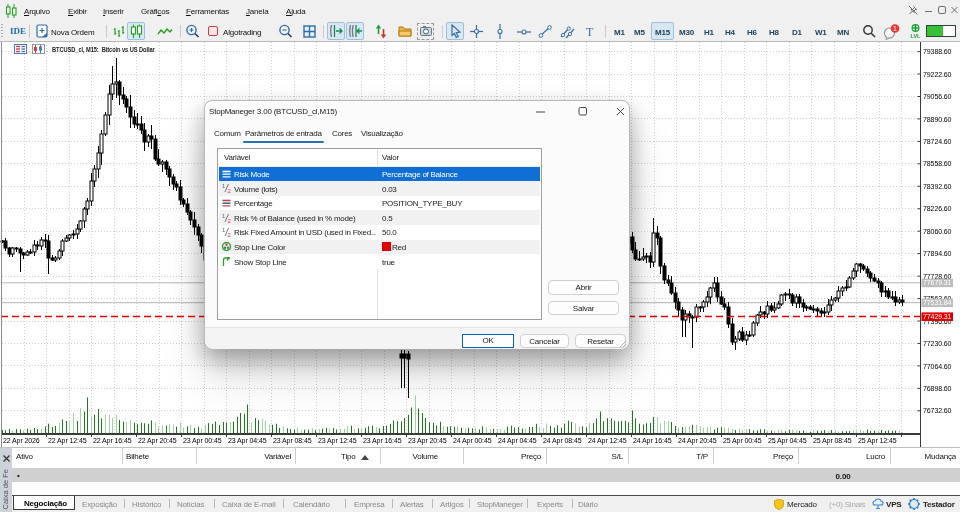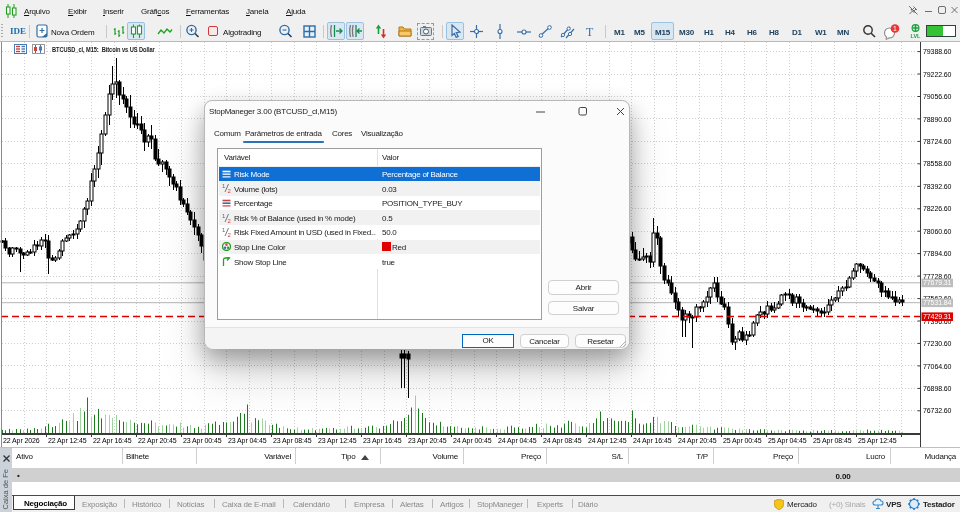--- a/index.html
+++ b/index.html
@@ -1208,21 +1208,21 @@
 <div class="abs" style="left:462.5px;top:0;width:1px;height:16px;background:#cfcfcf"></div>
 <div class="abs" style="left:545.5px;top:0;width:1px;height:16px;background:#cfcfcf"></div>
 <div class="abs" style="left:627.5px;top:0;width:1px;height:16px;background:#cfcfcf"></div>
 <div class="abs" style="left:712.5px;top:0;width:1px;height:16px;background:#cfcfcf"></div>
 <div class="abs" style="left:797.5px;top:0;width:1px;height:16px;background:#cfcfcf"></div>
 <div class="abs" style="left:890px;top:0;width:1px;height:16px;background:#cfcfcf"></div>
 <div class="abs t8" style="left:16px;top:4px">Ativo</div>
 <div class="abs t8" style="left:126px;top:4px">Bilhete</div>
 <div class="abs t8" style="left:201px;top:4px;width:90px;text-align:right">Variável</div>
 <div class="abs t8" style="left:341px;top:4px">Tipo</div>
-<div class="abs t8" style="left:368px;top:4px;width:90px;text-align:right">Volume</div>
+<div class="abs t8" style="left:348px;top:4px;width:90px;text-align:right">Volume</div>
 <div class="abs t8" style="left:451px;top:4px;width:90px;text-align:right">Preço</div>
 <div class="abs t8" style="left:533px;top:4px;width:90px;text-align:right">S/L</div>
 <div class="abs t8" style="left:618px;top:4px;width:90px;text-align:right">T/P</div>
 <div class="abs t8" style="left:703px;top:4px;width:90px;text-align:right">Preço</div>
 <div class="abs t8" style="left:795px;top:4px;width:90px;text-align:right">Lucro</div>
 <div class="abs t8" style="left:866px;top:4px;width:90px;text-align:right">Mudança</div>
 <svg class="abs" style="left:361px;top:7px" width="8" height="5" viewBox="0 0 8 5">
       <path d="M4 0 L8 5 L0 5 Z" fill="#444"></path>
     </svg>
 <div class="abs" style="left:12px;top:20px;width:948px;height:14px;background:#d0d0d0"></div>

